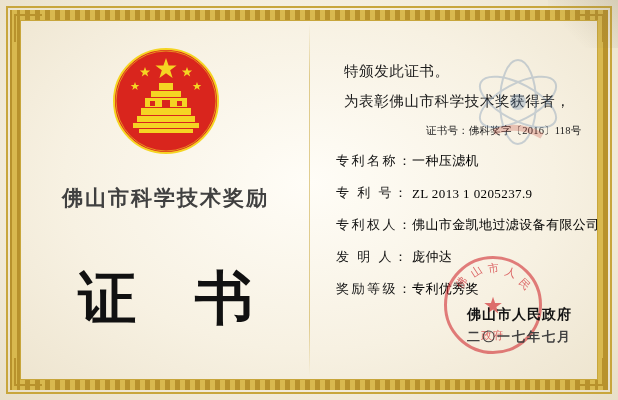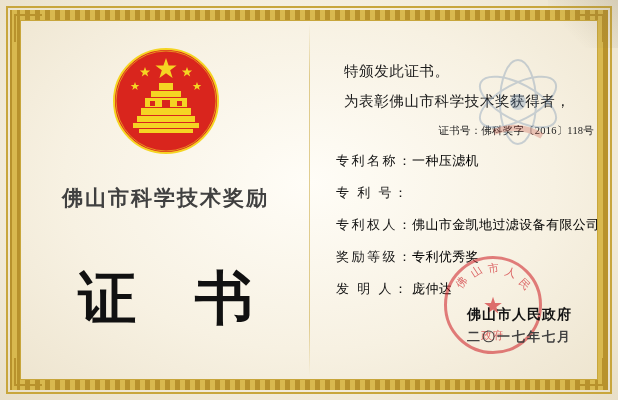--- a/index.html
+++ b/index.html
@@ -118,21 +118,20 @@
     padding-top: 32px;
     padding-left: 26px;
   }
   .headline div { white-space: nowrap; }
   .cert-no {
     margin-top: 8px;
     padding-left: 108px;
     font-size: 10.5px;
     color: #222;
     letter-spacing: .2px;
-    text-align: right;
   }
   .fields {
     margin-top: 14px;
     padding-left: 18px;
   }
   .field-row {
     display: flex;
     align-items: flex-end;
     margin-bottom: 14px;
     font-size: 13px;
@@ -304,32 +303,33 @@
 
     <div class="cert-no">证书号：佛科奖字〔2016〕118号</div>
 
     <div class="fields">
       <div class="field-row">
         <span class="field-label">专利名称：</span>
         <span class="field-value">一种压滤机</span>
       </div>
       <div class="field-row">
         <span class="field-label">专 利 号：</span>
+        <span class="field-value">ZL 2013 1 0205237.9</span>
       </div>
       <div class="field-row">
         <span class="field-label">专利权人：</span>
         <span class="field-value">佛山市金凯地过滤设备有限公司</span>
       </div>
       <div class="field-row">
+        <span class="field-label">发 明 人：</span>
+        <span class="field-value">庞仲达</span>
+      </div>
+      <div class="field-row">
         <span class="field-label">奖励等级：</span>
         <span class="field-value">专利优秀奖</span>
-      </div>
-      <div class="field-row">
-        <span class="field-label">发 明 人：</span>
-        <span class="field-value">庞仲达</span>
       </div>
     </div>
 
     <div class="seal">
       <div class="seal-text">
         <span class="sc1">佛</span>
         <span class="sc2">山</span>
         <span class="sc3">市</span>
         <span class="sc4">人</span>
         <span class="sc5">民</span>

